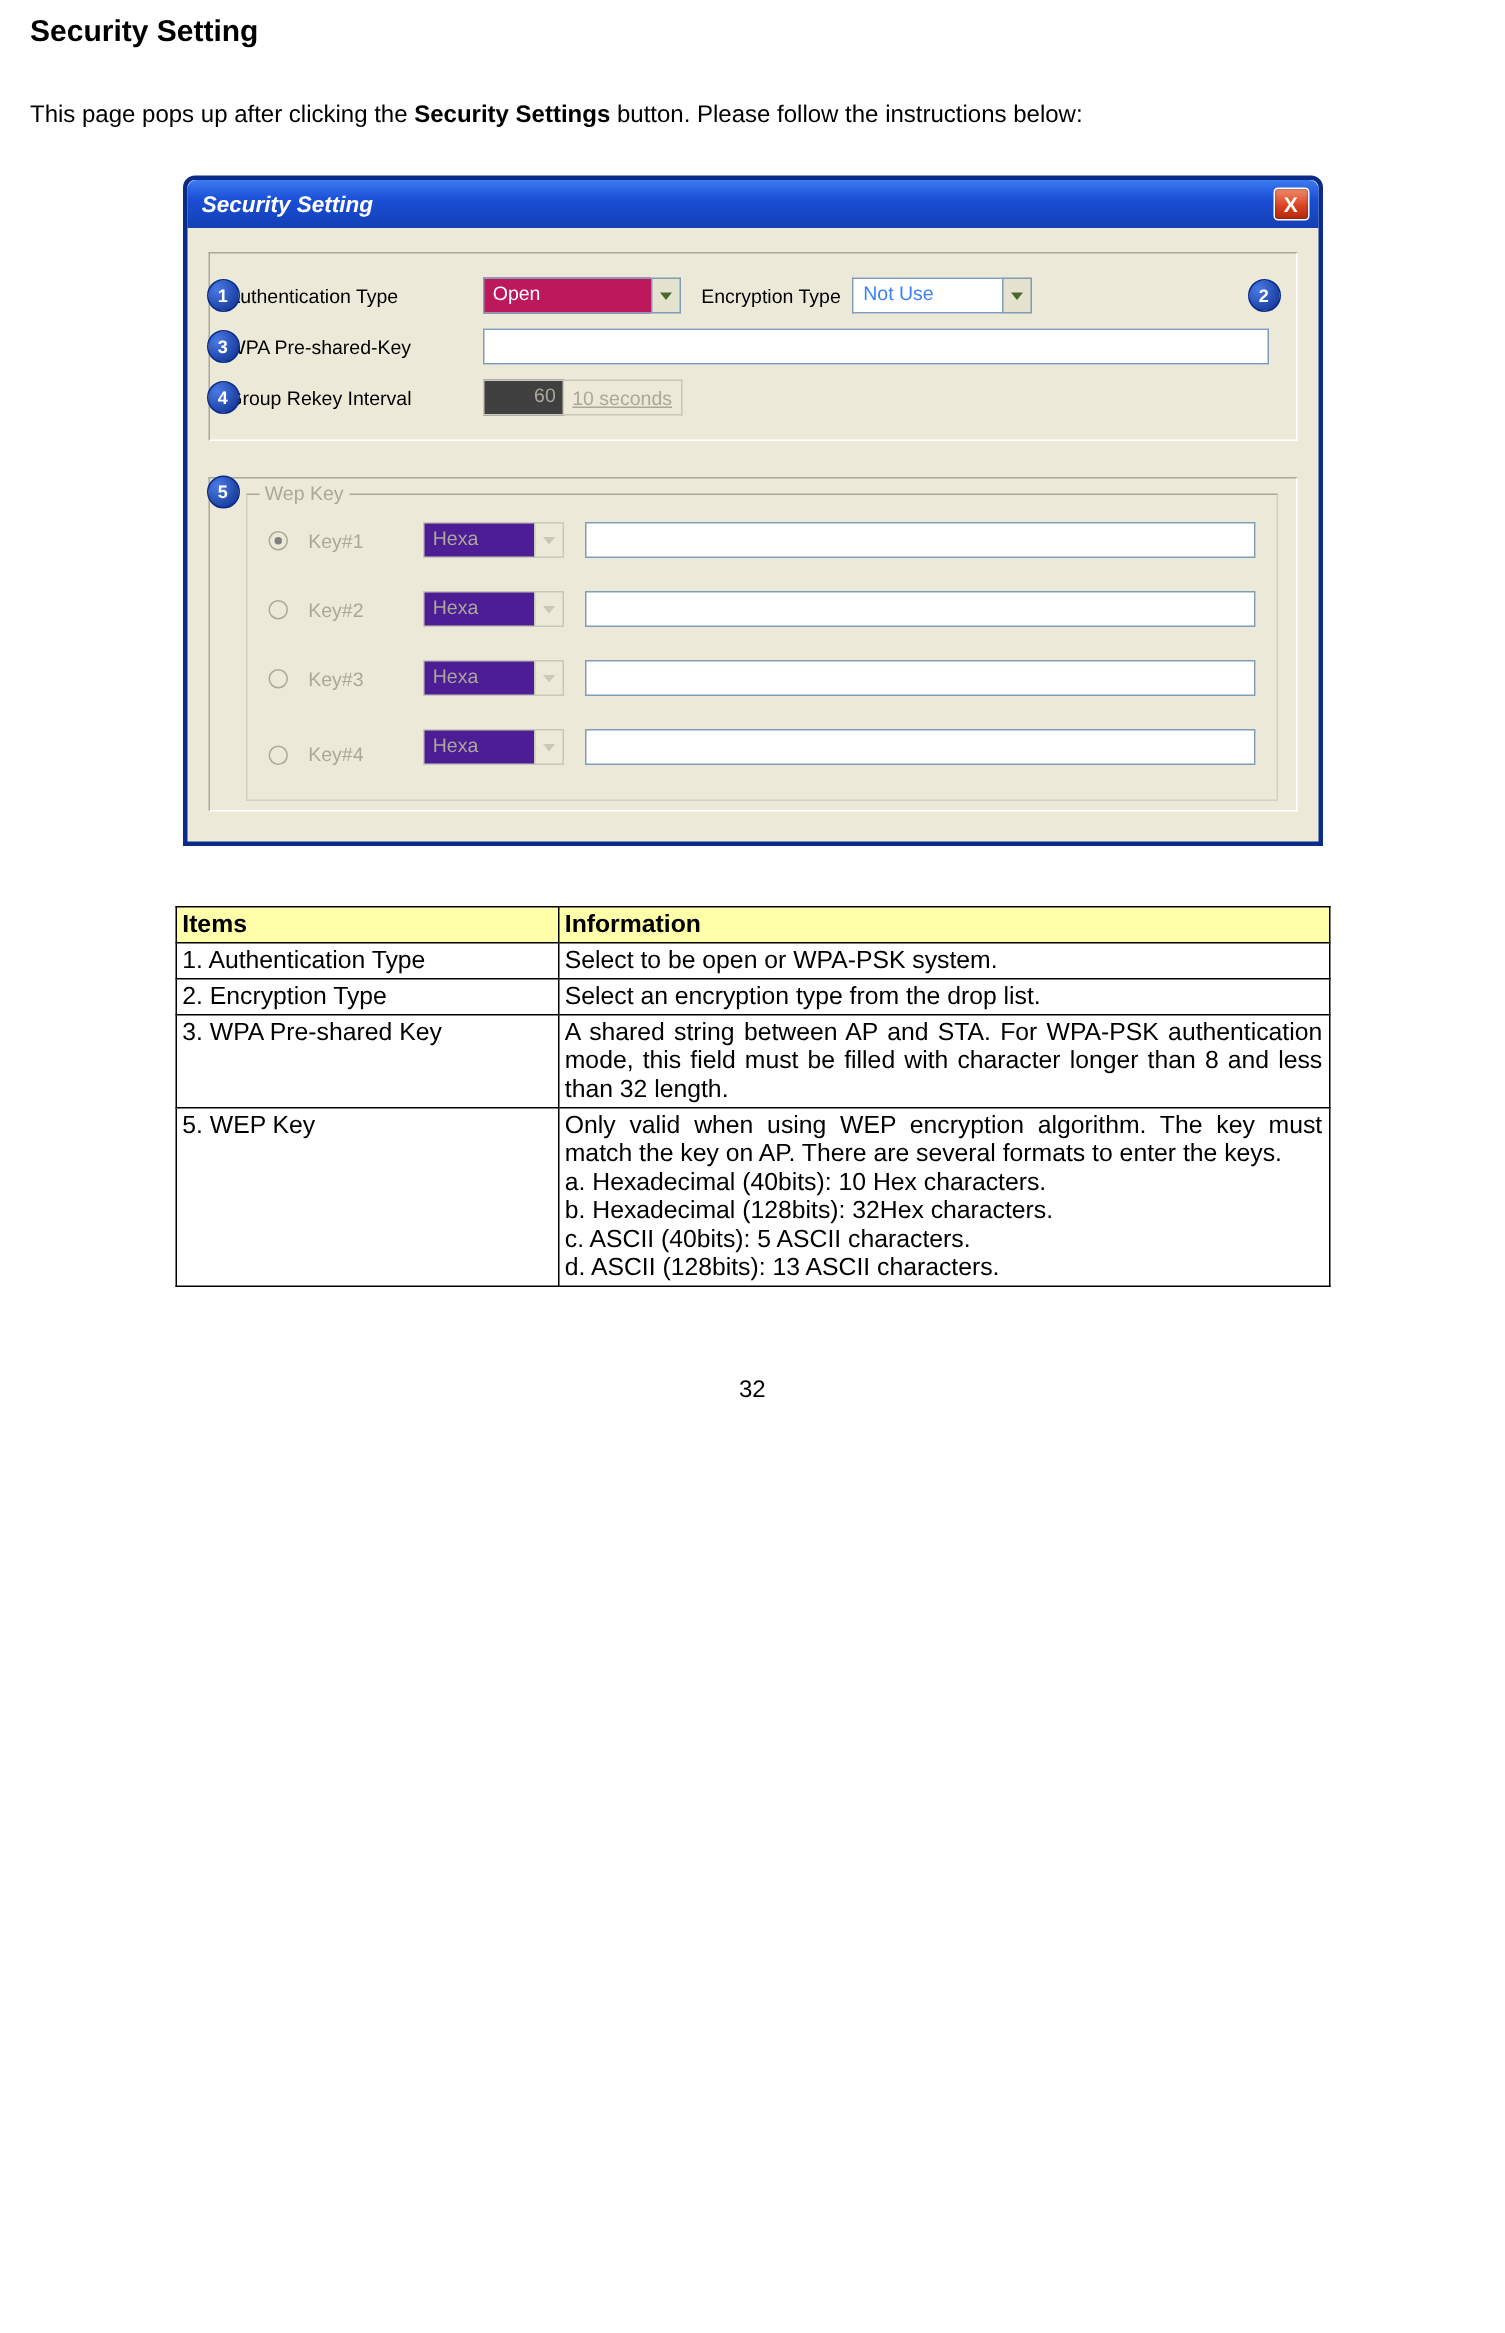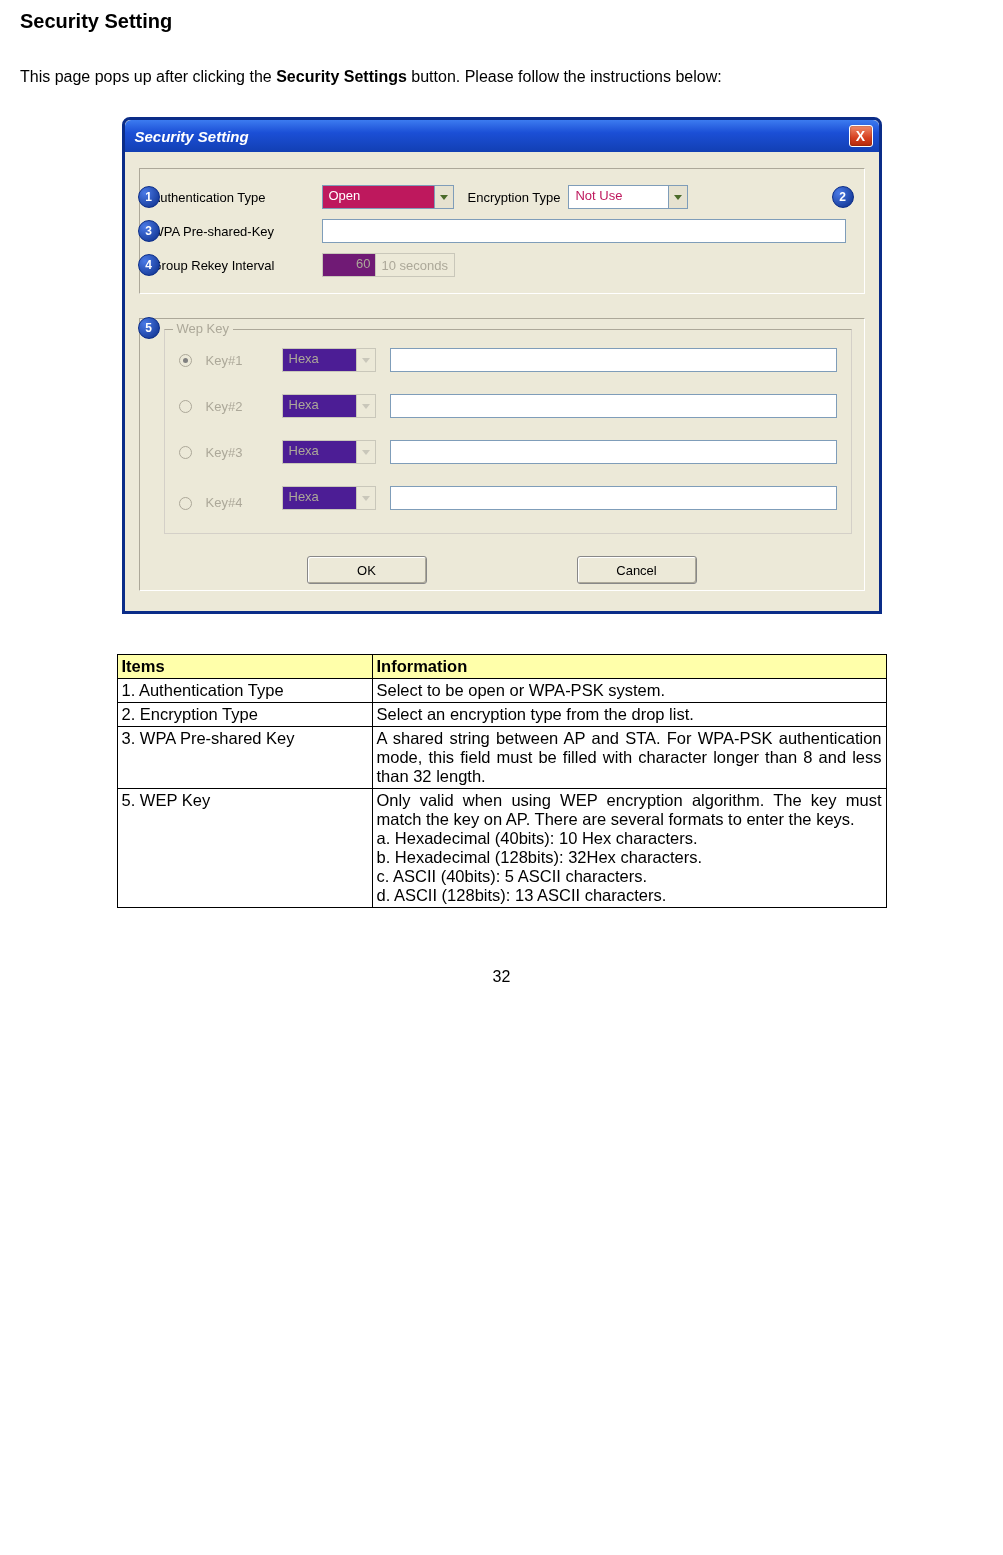--- a/index.html
+++ b/index.html
@@ -81,38 +81,38 @@
 
   .lbl { width: 170px; }
   .lbl.mid { width:auto; margin: 0 8px 0 14px; }
 
   .winselect {
     display:inline-flex; align-items:stretch; height:24px; font-size:13px;
   }
   .winselect .sel-val {
     background:#be185d; color:#fff; padding:2px 6px; border:1px solid #7f9db9; border-right:none; min-width:100px;
   }
-  .winselect.light .sel-val { background:#fff; color:#be185d; }
+  .winselect.light .sel-val { background:#fff; color:#3b82f6; }
   .winselect .sel-btn {
     width:20px; background:#e6e2d0;
     border:1px solid #7f9db9;
     display:flex;align-items:center;justify-content:center;color:#4a6; font-size:10px;
   }
   .winselect .sel-btn::before{
     content:''; width:0;height:0;border-left:4px solid transparent;border-right:4px solid transparent;border-top:5px solid #4a6a2a;
   }
   .winselect.disabled .sel-val { background:#4c1d95; color:#aca899; border-color:#c9c7ba;}
   .winselect.disabled .sel-btn { border-color:#c9c7ba; background:#ece9d8; }
   .winselect.disabled .sel-btn::before{ border-top-color:#c9c7ba;}
 
   .textin {
     height:24px; border:1px solid #7f9db9; background:#fff; padding:2px 4px; font-size:13px;
   }
-  .textin.disabled { background:#701a75; color:#aca899; border-color:#c9c7ba;}
-  .numsuffix { color:#aca899; font-size:13px; border:1px solid #c9c7ba; border-left:none; padding:2px 6px; background:#ece9d8; height:24px; display:inline-flex;align-items:center;}
+  .textin.disabled { background:#404040; color:#aca899; border-color:#c9c7ba;}
+  .numsuffix { color:#aca899; font-size:13px; border:1px solid #c9c7ba; border-left:none; padding:2px 6px; background:#ece9d8; height:24px; display:inline-flex;align-items:center;text-decoration:underline;}
   .numfield { width:54px; text-align:right; }
 
   .groupbox {
     position:relative;
     border:1px solid #d4d0c8;
     border-top-color:#aca899;
     margin: 4px 6px 0 18px;
     padding: 18px 14px 14px 14px;
   }
   .groupbox .legend {
@@ -239,24 +239,20 @@
               <span class="radio"></span>
               <span class="keylabel">Key#4</span>
               <div class="winselect disabled">
                 <span class="sel-val" style="min-width:74px">Hexa</span>
                 <span class="sel-btn"></span>
               </div>
               <span class="textin keyval"></span>
             </div>
           </div>
 
-          <div class="btnrow">
-            <div class="winbtn">OK</div>
-            <div class="winbtn">Cancel</div>
-          </div>
         </div>
 
       </div>
     </div>
   </div>
 
   <div class="table-wrap">
     <table class="infotable">
       <tbody>
           <tr>

